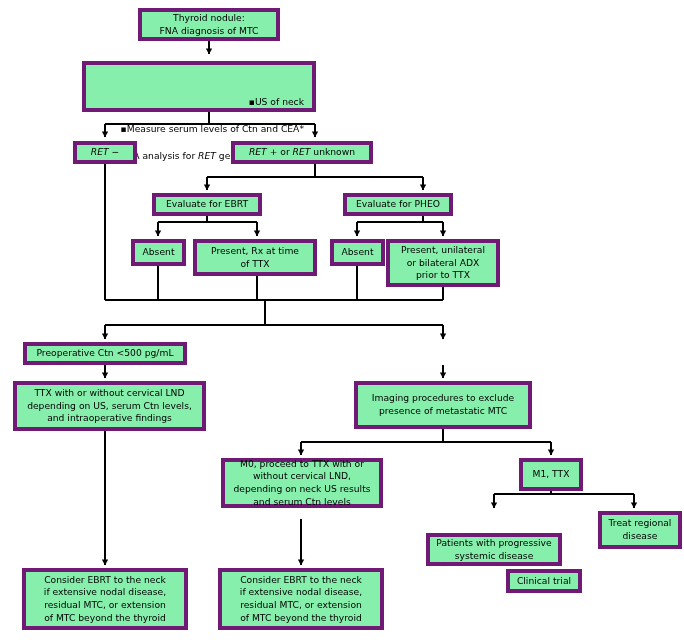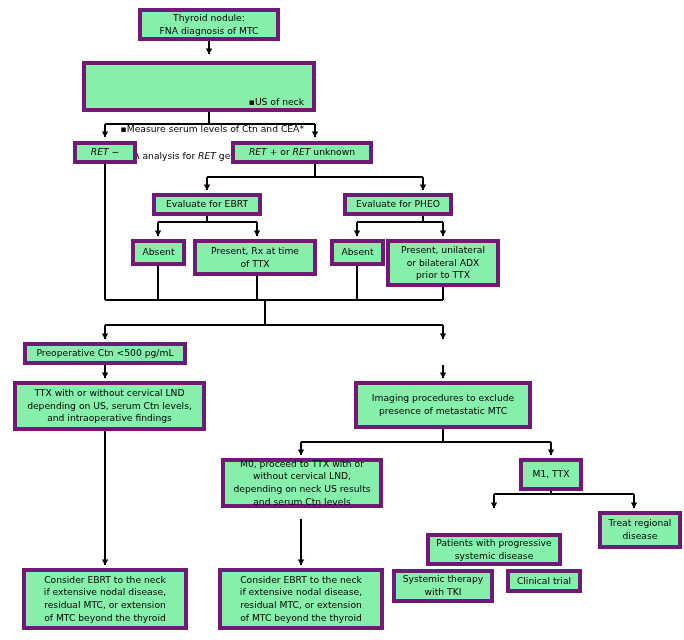--- a/index.html
+++ b/index.html
@@ -182,22 +182,20 @@
 and serum Ctn levels</div>
 
   <div class="node" style="left:519px; top:458px; width:64px; height:33px;">M1, TTX</div>
 
   <div class="node" style="left:426px; top:511px; width:136px; height:33px;margin-top:22px;">Patients with progressive
 systemic disease</div>
 
   <div class="node" style="left:590px; top:511px; width:84px; height:38px;margin-left:8px;">Treat regional
 disease</div>
 
-  <div class="node" style="left:392px; top:569px; width:102px; height:34px;">Systemic therapy
-with TKI</div>
 
   <div class="node" style="left:506px; top:569px; width:76px; height:24px;">Clinical trial</div>
 
   <div class="node" style="left:22px; top:568px; width:166px; height:62px;">Consider EBRT to the neck
 if extensive nodal disease,
 residual MTC, or extension
 of MTC beyond the thyroid</div>
 
   <div class="node" style="left:218px; top:568px; width:166px; height:62px;">Consider EBRT to the neck
 if extensive nodal disease,

